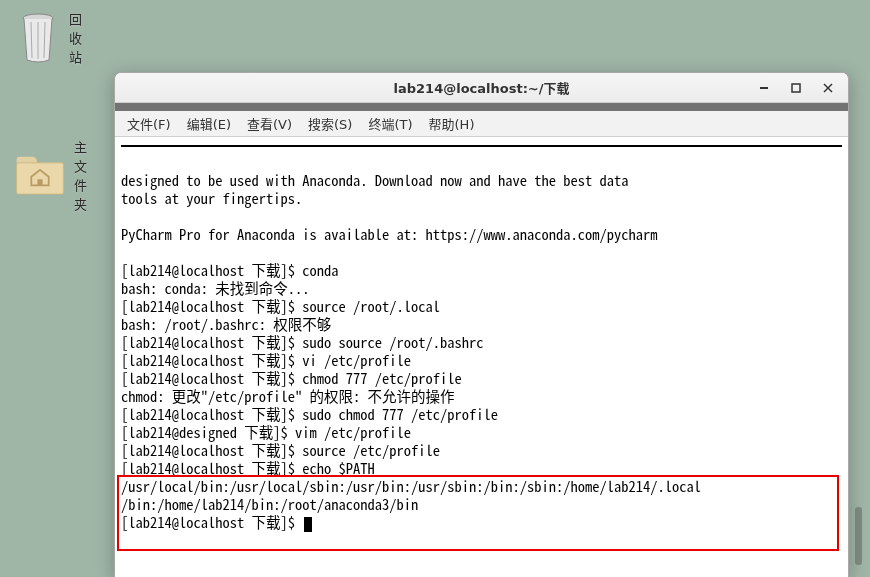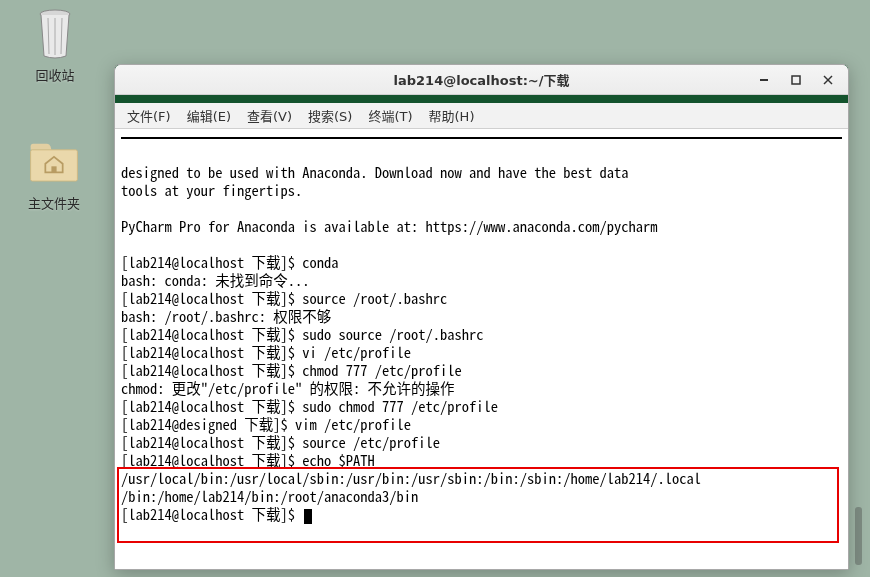--- a/index.html
+++ b/index.html
@@ -5,31 +5,31 @@
 * { margin:0; padding:0; box-sizing:border-box; }
 body {
   width:870px; height:577px;
   background:#9fb5a6;
   font-family:"DejaVu Sans","Noto Sans CJK SC",sans-serif;
   position:relative; overflow:hidden;
 }
 .desktop { position:absolute; inset:0; }
 .desktop-icon {
   position:absolute; width:80px;
-  display:flex; flex-direction:column; align-items:center; gap:4px;
+  display:flex; flex-direction:row; align-items:center; gap:4px;
   cursor:pointer;
 }
 .desktop-icon .icon { width:52px; height:52px; display:flex; align-items:center; justify-content:center; }
 .desktop-icon .label {
   font-size:13px; color:#2a2a2a; padding:1px 4px; border-radius:2px;
   text-shadow:0 1px 2px rgba(255,255,255,0.3);
 }
 .terminal {
-  position:absolute; left:114px; top:64px; width:735px;
-  background:#14532d;
+  position:absolute; left:114px; top:72px; width:735px;
+  background:#737373;
   border:1px solid #a8a8a8; border-radius:5px 5px 0 0;
   box-shadow:0 4px 18px rgba(0,0,0,0.25);
   display:flex; flex-direction:column;
 }
 .titlebar {
   height:30px; background:linear-gradient(#f5f5f5,#ececec);
   border-bottom:1px solid #d0d0d0; border-radius:5px 5px 0 0;
   display:flex; align-items:center; position:relative;
 }
 .titlebar .title {
@@ -140,21 +140,21 @@
     <hr class="hr">
     <div id="lines-container">
         <div class="line">&nbsp;</div>
         <div class="line">designed to be used with Anaconda. Download now and have the best data</div>
         <div class="line">tools at your fingertips.</div>
         <div class="line">&nbsp;</div>
         <div class="line">PyCharm Pro for Anaconda is available at: https://www.anaconda.com/pycharm</div>
         <div class="line">&nbsp;</div>
         <div class="line">[lab214@localhost 下载]$ conda</div>
         <div class="line">bash: conda: 未找到命令...</div>
-        <div class="line">[lab214@localhost 下载]$ source /root/.bashrc</div>
+        <div class="line">[lab214@localhost 下载]$ source /root/.local</div>
         <div class="line">bash: /root/.bashrc: 权限不够</div>
         <div class="line">[lab214@localhost 下载]$ sudo source /root/.bashrc</div>
         <div class="line">[lab214@localhost 下载]$ vi /etc/profile</div>
         <div class="line">[lab214@localhost 下载]$ chmod 777 /etc/profile</div>
         <div class="line">chmod: 更改"/etc/profile" 的权限: 不允许的操作</div>
         <div class="line">[lab214@localhost 下载]$ sudo chmod 777 /etc/profile</div>
         <div class="line">[lab214@designed 下载]$ vim /etc/profile</div>
         <div class="line">[lab214@localhost 下载]$ source /etc/profile</div>
         <div class="line">[lab214@localhost 下载]$ echo $PATH</div>
         <div class="line">/usr/local/bin:/usr/local/sbin:/usr/bin:/usr/sbin:/bin:/sbin:/home/lab214/.local</div>

